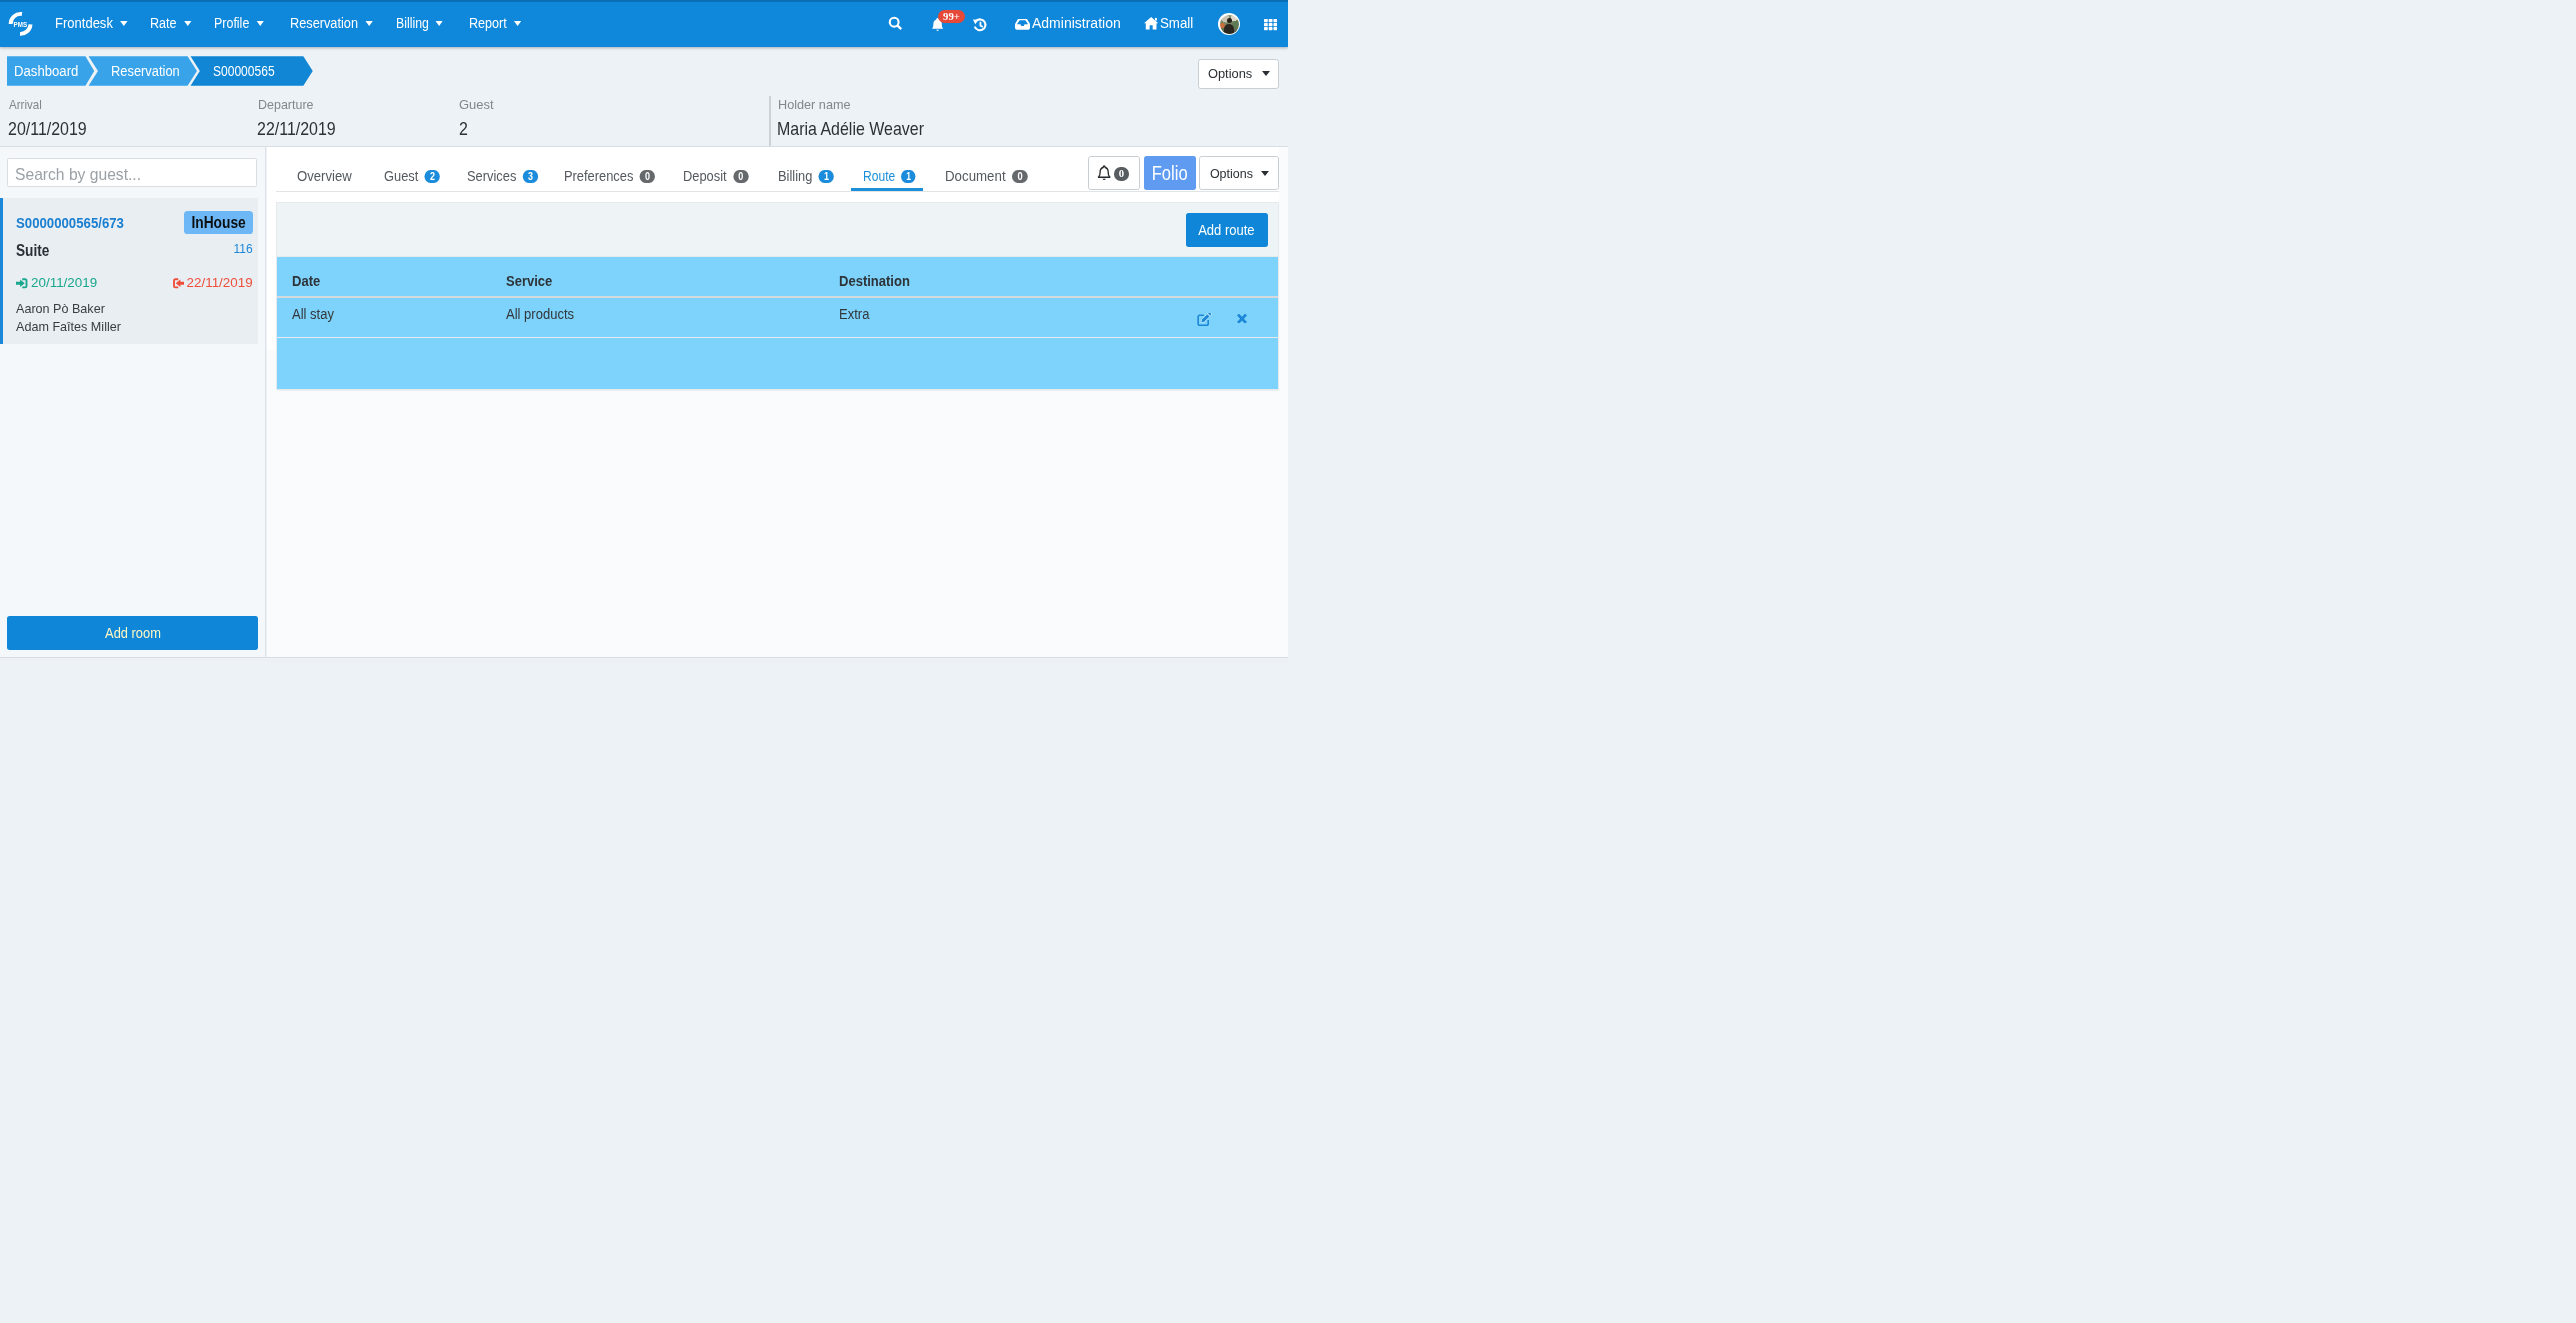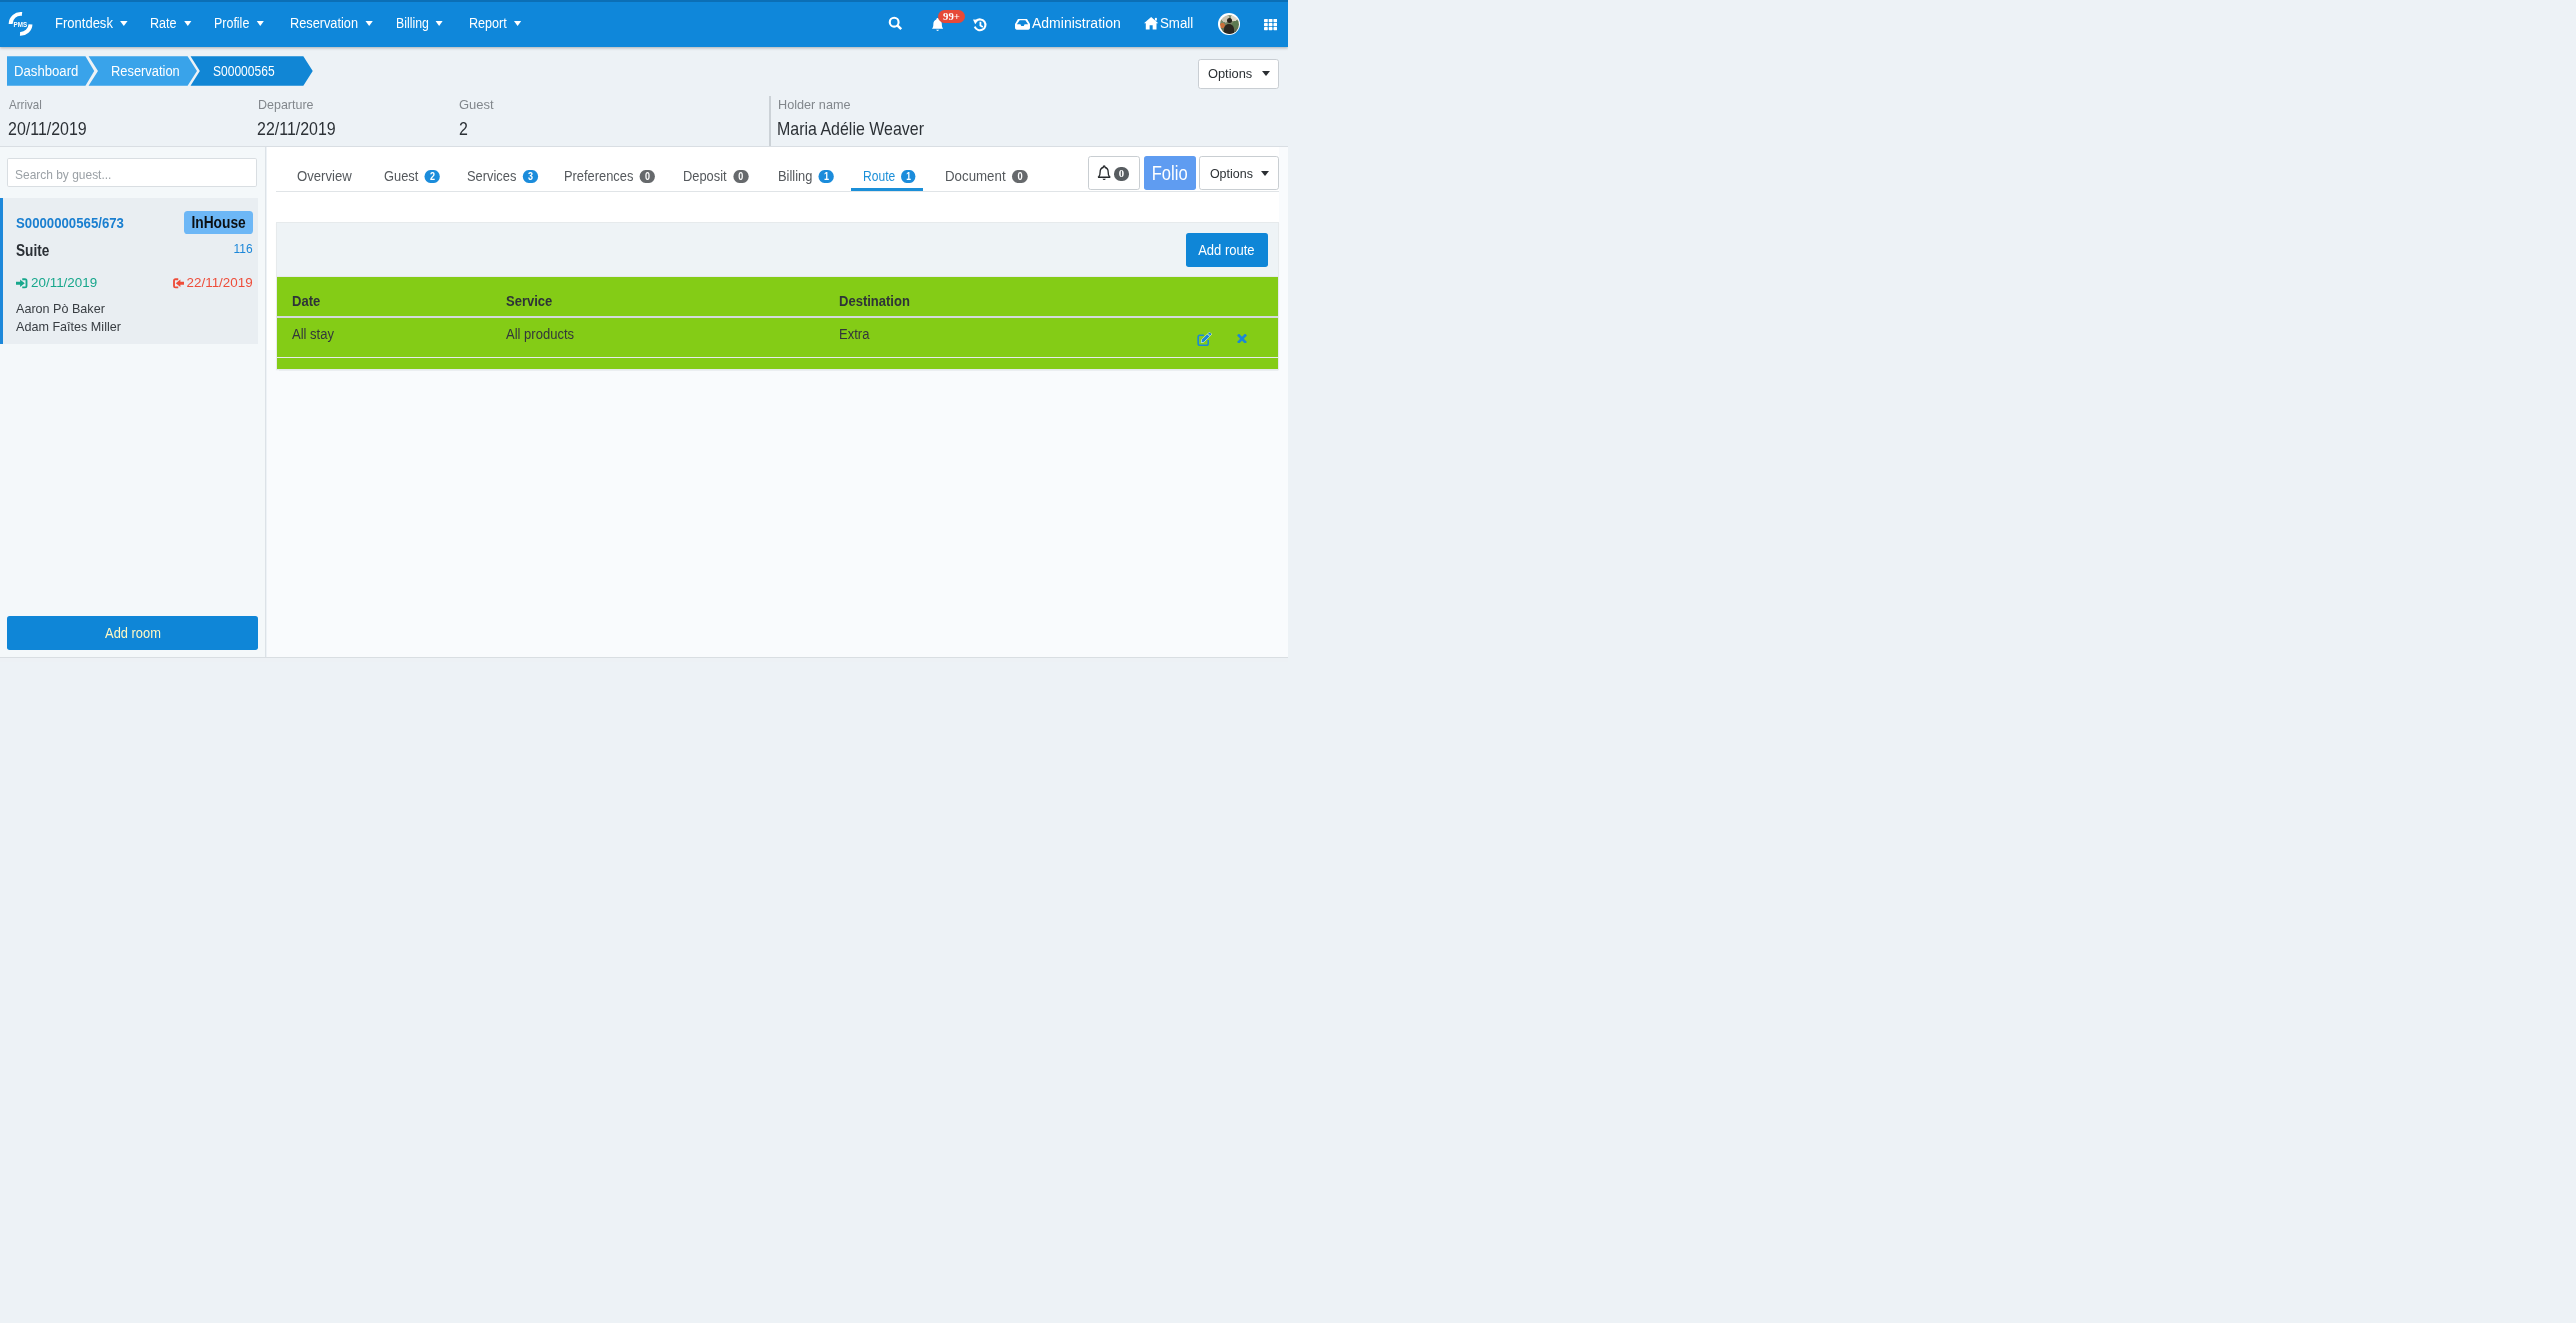--- a/index.html
+++ b/index.html
@@ -28,21 +28,21 @@
 #infodivider { position:absolute; left:769px; top:96px; width:1.8px; height:51px; background:#ccd2d7; }
 #infoborder { position:absolute; left:0; top:146px; width:1288px; height:0.9px; background:#d9dee3; }
 
 
 #sidebar { position:absolute; left:0; top:147px; width:266px; height:511px; background:#f4f8fa; border-right:0.9px solid #dce2e7; }
 #main { position:absolute; left:267px; top:147px; width:1021px; height:511px; background:#f9fbfd; }
 #whiteband { position:absolute; left:0; top:0; width:1012px; height:203px; background:#fff; }
 #bottomstrip { position:absolute; left:0; top:657px; width:1288px; height:4.5px; background:#edf1f5; border-top:0.9px solid #d9dee2; }
 
 
-#search { position:absolute; left:7.2px; top:10.7px; width:250px; height:29px; background:#fff; border:0.9px solid #d9dee2; border-radius:1.8px; line-height:31px; padding-left:7.2px; font-size:13px; color:#9ba1a6; }
+#search { position:absolute; left:7.2px; top:10.7px; width:250px; height:29px; background:#fff; border:0.9px solid #d9dee2; border-radius:1.8px; line-height:31px; padding-left:7.2px; font-size:17px; color:#9ba1a6; }
 #card { position:absolute; left:0; top:51px; width:258px; height:146px; background:#e9eef2; border-left:3.6px solid #1d88da; }
 #cardnum { position:absolute; left:13.4px; top:16px; font-size:15px; font-weight:bold; color:#1a7fd0; transform:scaleX(0.88); transform-origin:0 50%; }
 #inhouse { position:absolute; right:5.4px; top:13.4px; width:69px; height:23px; background:#6db7f6; border-radius:3.6px; color:#0c1013; font-weight:bold; font-size:16px; text-align:center; line-height:23px; }
 #suite { position:absolute; left:13.4px; top:44px; font-size:15.7px; font-weight:bold; color:#2b3036; transform:scaleX(0.87); transform-origin:0 50%; }
 #room116 { position:absolute; right:5.4px; top:44px; font-size:12px; color:#1c87d9; }
 #datein { position:absolute; left:13.4px; top:77px; font-size:13.4px; color:#17a78c; }
 #dateout { position:absolute; right:5.4px; top:77px; font-size:13.4px; color:#ee4d3a; }
 #guest1 { position:absolute; left:13.4px; top:103px; font-size:13.4px; color:#383d42; transform:scaleX(0.94); transform-origin:0 50%; }
 #guest2 { position:absolute; left:13.4px; top:121px; font-size:13.4px; color:#383d42; transform:scaleX(0.94); transform-origin:0 50%; }
 #addroom { position:absolute; left:7.2px; top:469px; width:251px; height:34px; background:#0f86d7; border-radius:2.7px; color:#fef9c3; font-size:14.3px; text-align:center; line-height:34px; }
@@ -55,21 +55,21 @@
 #tabline { position:absolute; left:9px; top:44px; width:1003px; height:0.9px; background:#e0e4e7; }
 #tabactiveline { position:absolute; left:584px; top:41px; width:72px; height:3.1px; background:#1b8fd8; }
 
 
 #bellbtn { position:absolute; left:821px; top:9px; width:52px; height:34px; background:#fff; border:0.9px solid #c9ced2; border-radius:2.7px; }
 #bellpill { position:absolute; left:25px; top:10.3px; width:15px; height:13.4px; background:#575c60; border-radius:6.7px; color:#fff; font-family:"Liberation Serif",serif; font-size:10.7px; font-weight:bold; text-align:center; line-height:13.4px; }
 #foliobtn { position:absolute; left:877px; top:9px; width:52px; height:34px; background:#5f9cf1; border-radius:2.7px; color:#fff; font-size:20px; text-align:center; line-height:34px; }
 #optbtn { position:absolute; left:932px; top:9px; width:80px; height:34px; background:#fff; border:0.9px solid #c9ced2; border-radius:2.7px; font-size:13px; color:#2b3034; text-align:center; line-height:33px; }
 
 
-#panel { position:absolute; left:9px; top:55px; width:1003px; height:148px; border:0.9px solid #e6eaec; background:#84cc16; box-shadow:0 0.9px 0.9px rgba(120,130,140,.10);margin-top:20px; }
+#panel { position:absolute; left:9px; top:55px; width:1003px; height:188px; border:0.9px solid #e6eaec; background:#7dd3fc; box-shadow:0 0.9px 0.9px rgba(120,130,140,.10); }
 #toolbar { position:absolute; left:0; top:0; width:1001px; height:54px; background:#eef3f6; border-bottom:0.9px solid #e6eaec; }
 #addroute { position:absolute; right:10.3px; top:10px; width:82px; height:34px; background:#0f86d7; border-radius:2.7px; color:#fff; font-size:14px; text-align:center; line-height:34px; }
 .th { position:absolute; font-size:14px; font-weight:bold; color:#2e3338; top:70px; transform:scaleX(0.93); transform-origin:0 50%; }
 .td { position:absolute; font-size:14px; color:#33373b; top:103px; transform:scaleX(0.93); transform-origin:0 50%; }
 #thline { position:absolute; left:0; top:93px; width:1001px; height:1.8px; background:#d4d9dd; }
 #rowline { position:absolute; left:0; top:134px; width:1001px; height:0.9px; background:#e6eaec; }
 </style>
 </head>
 <body>
 

